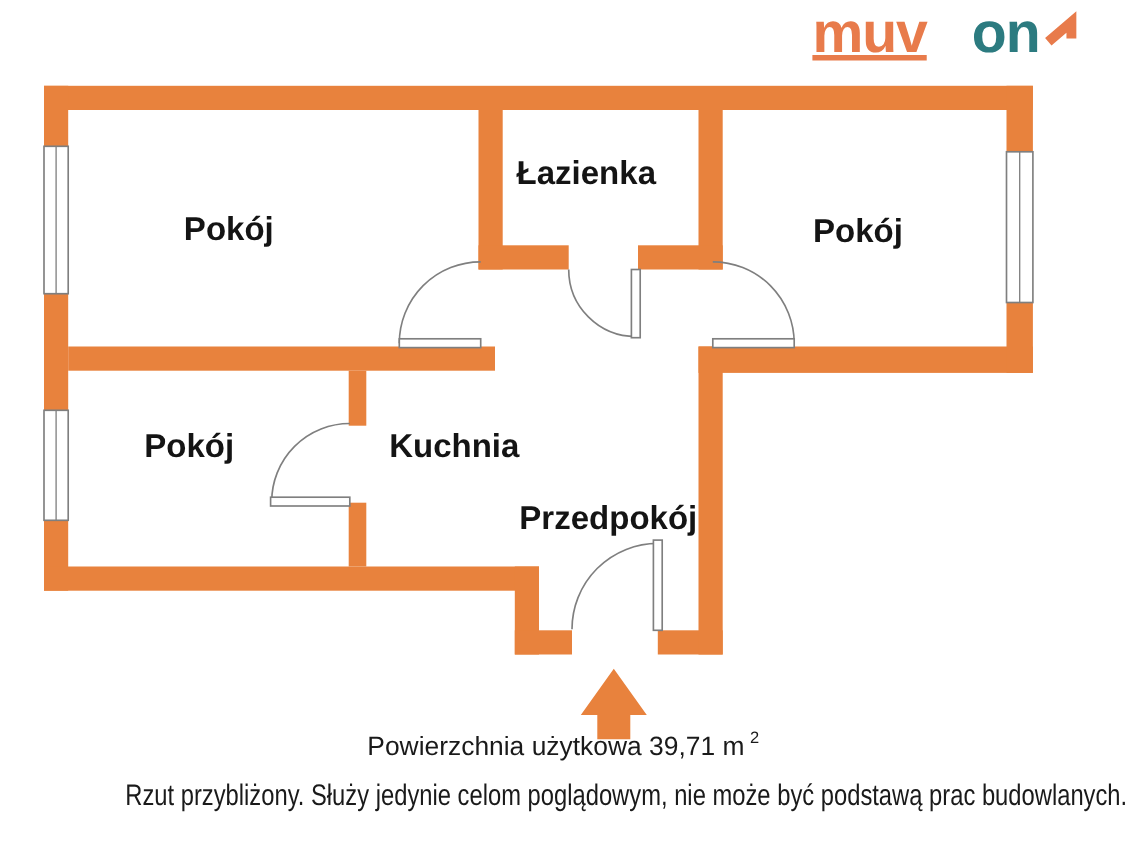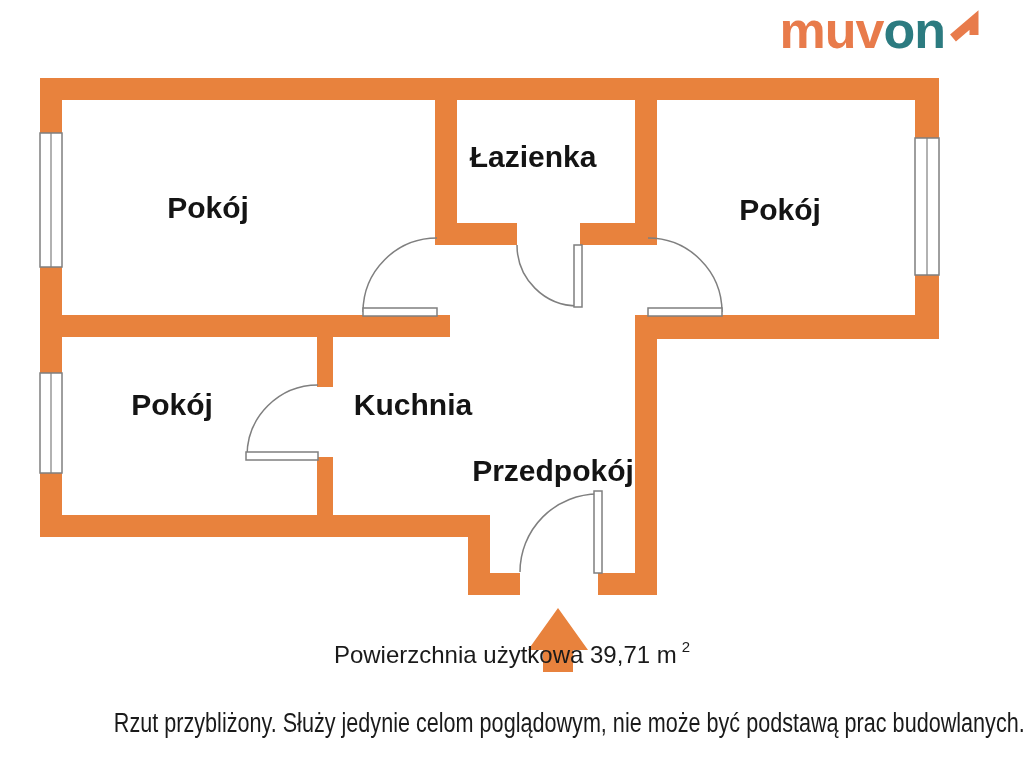--- a/index.html
+++ b/index.html
@@ -9,25 +9,25 @@
   .wall{fill:var(--wall,#E8823D);}
   .win{fill:#fff;stroke:var(--line,#7f7f7f);stroke-width:1.5;}
   .mull{stroke:var(--line,#7f7f7f);stroke-width:1.2;}
   .leaf{fill:#fff;stroke:var(--line,#7f7f7f);stroke-width:1.5;}
   .arc{fill:none;stroke:var(--line,#7f7f7f);stroke-width:1.5;}
   .room-label{font-family:"Liberation Sans",sans-serif;font-weight:bold;font-size:30px;
               fill:var(--text,#141414);text-anchor:middle;}
   .arrow{fill:var(--wall,#E8823D);}
   #logo{position:absolute;top:4px;right:44px;display:flex;align-items:flex-start;
         font-weight:bold;font-size:52px;letter-spacing:-1px;line-height:1;}
-  #logo .muv{color:var(--logo-orange,#E87B4B);}
-  #logo .on{color:var(--logo-teal,#2C7B80);}
+  #logo .muv{color:var(--logo-orange,#E87B4B);text-decoration:underline;}
+  #logo .on{color:var(--logo-teal,#2C7B80);margin-left:41px;}
   #logo svg{margin-left:5px;margin-top:2px;}
   .logo-mark{fill:none;stroke:var(--logo-orange,#E87B4B);stroke-width:9;}
-  #caption1{position:absolute;left:0;top:640px;width:1024px;text-align:center;
+  #caption1{position:absolute;left:0;top:664px;width:1024px;text-align:center;
             font-size:24px;color:#1a1a1a;white-space:nowrap;}
   #caption1 sup{font-size:15px;position:relative;top:-2px;margin-left:5px;}
   #caption2{position:absolute;left:0;top:708px;width:868px;text-align:center;
             font-size:27px;color:#1a1a1a;white-space:nowrap;}
   #caption2 .squeeze{display:inline-block;transform:scaleX(0.80);transform-origin:50% 50%;}
 </style>
 </head>
 <body>
 
 <div id="stage">

